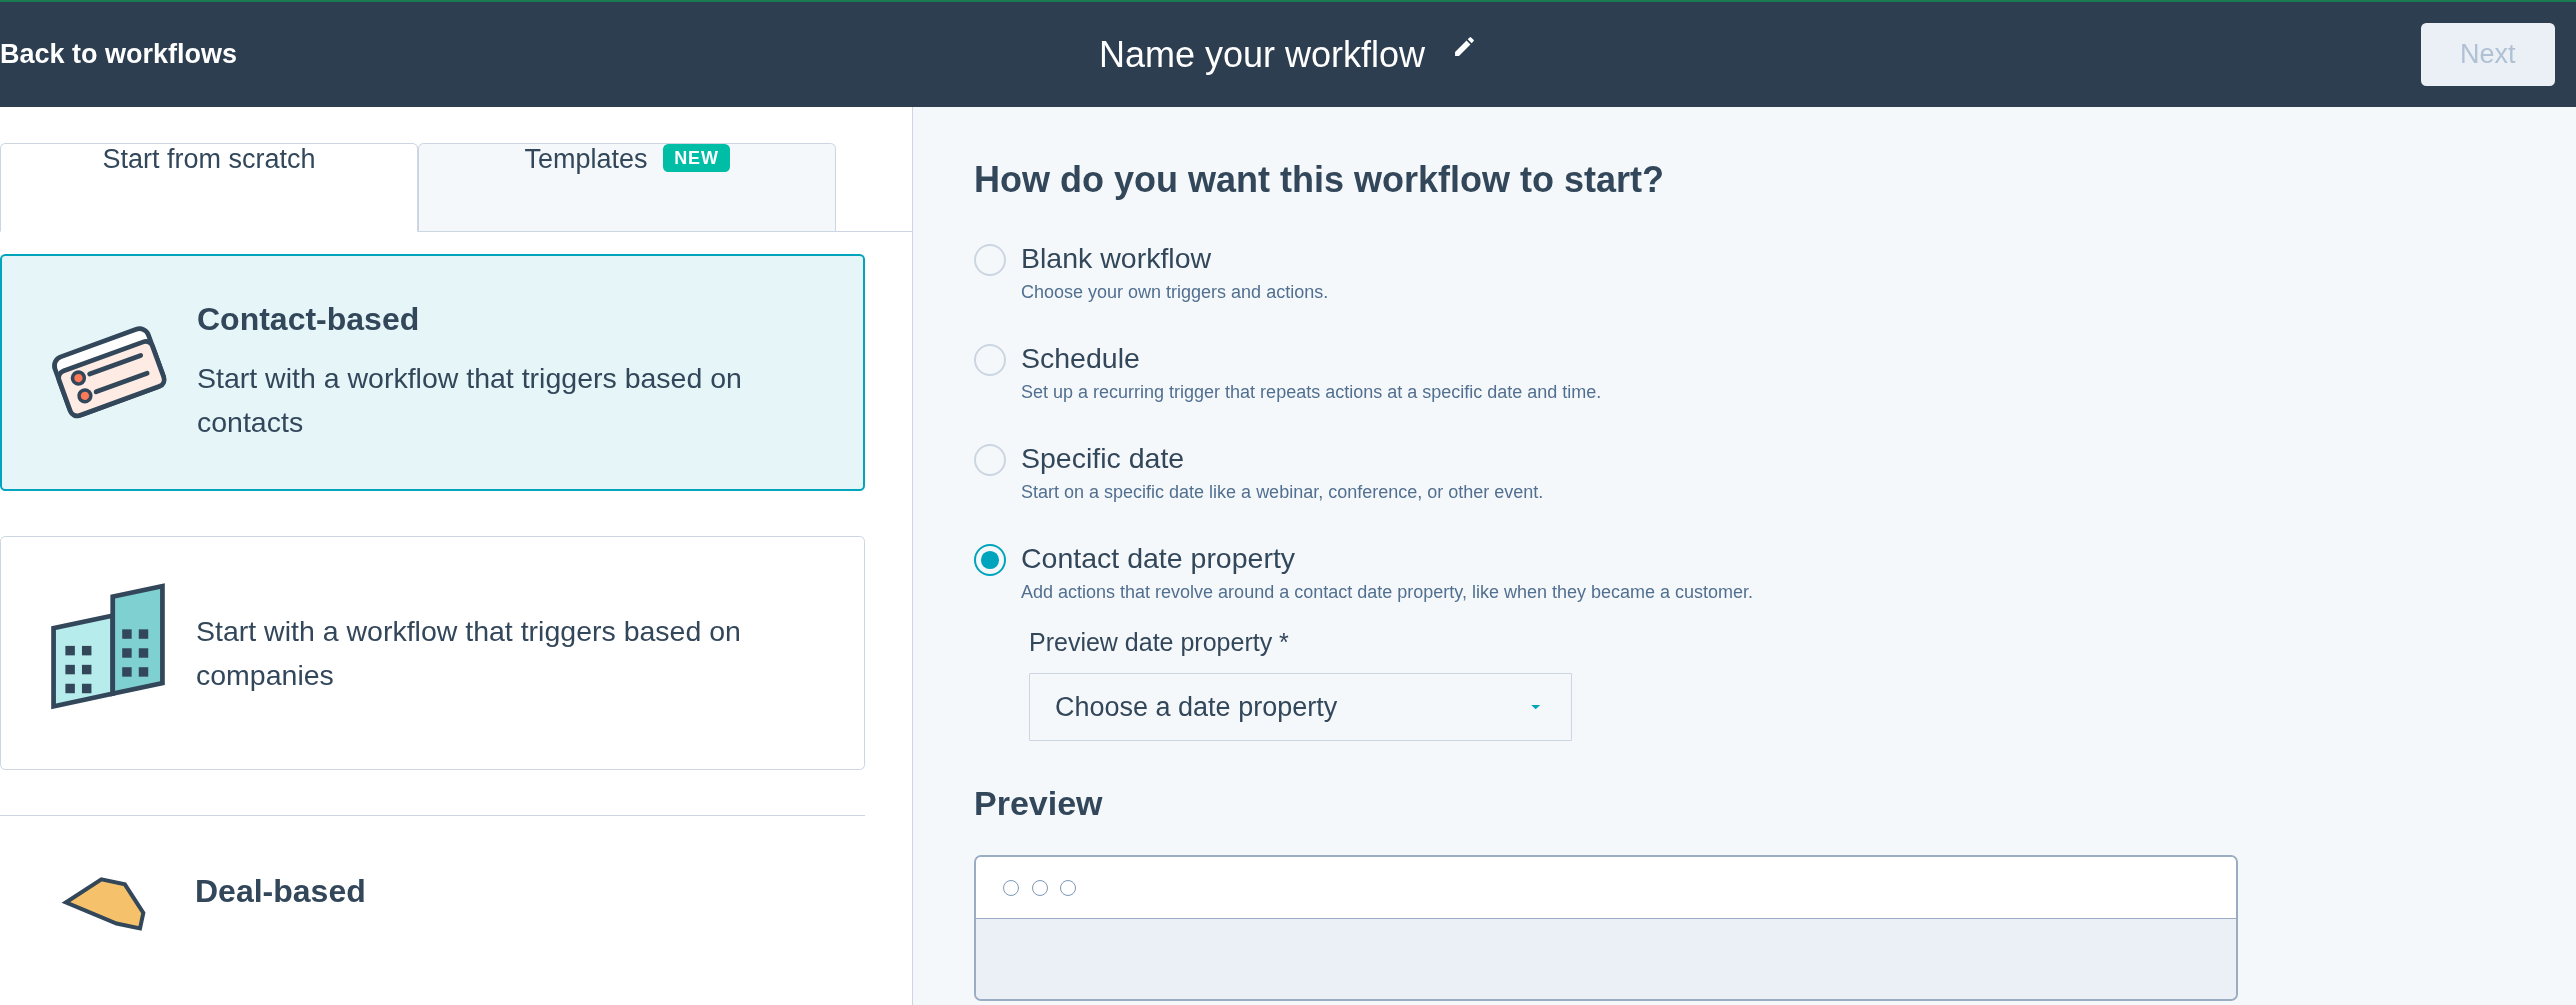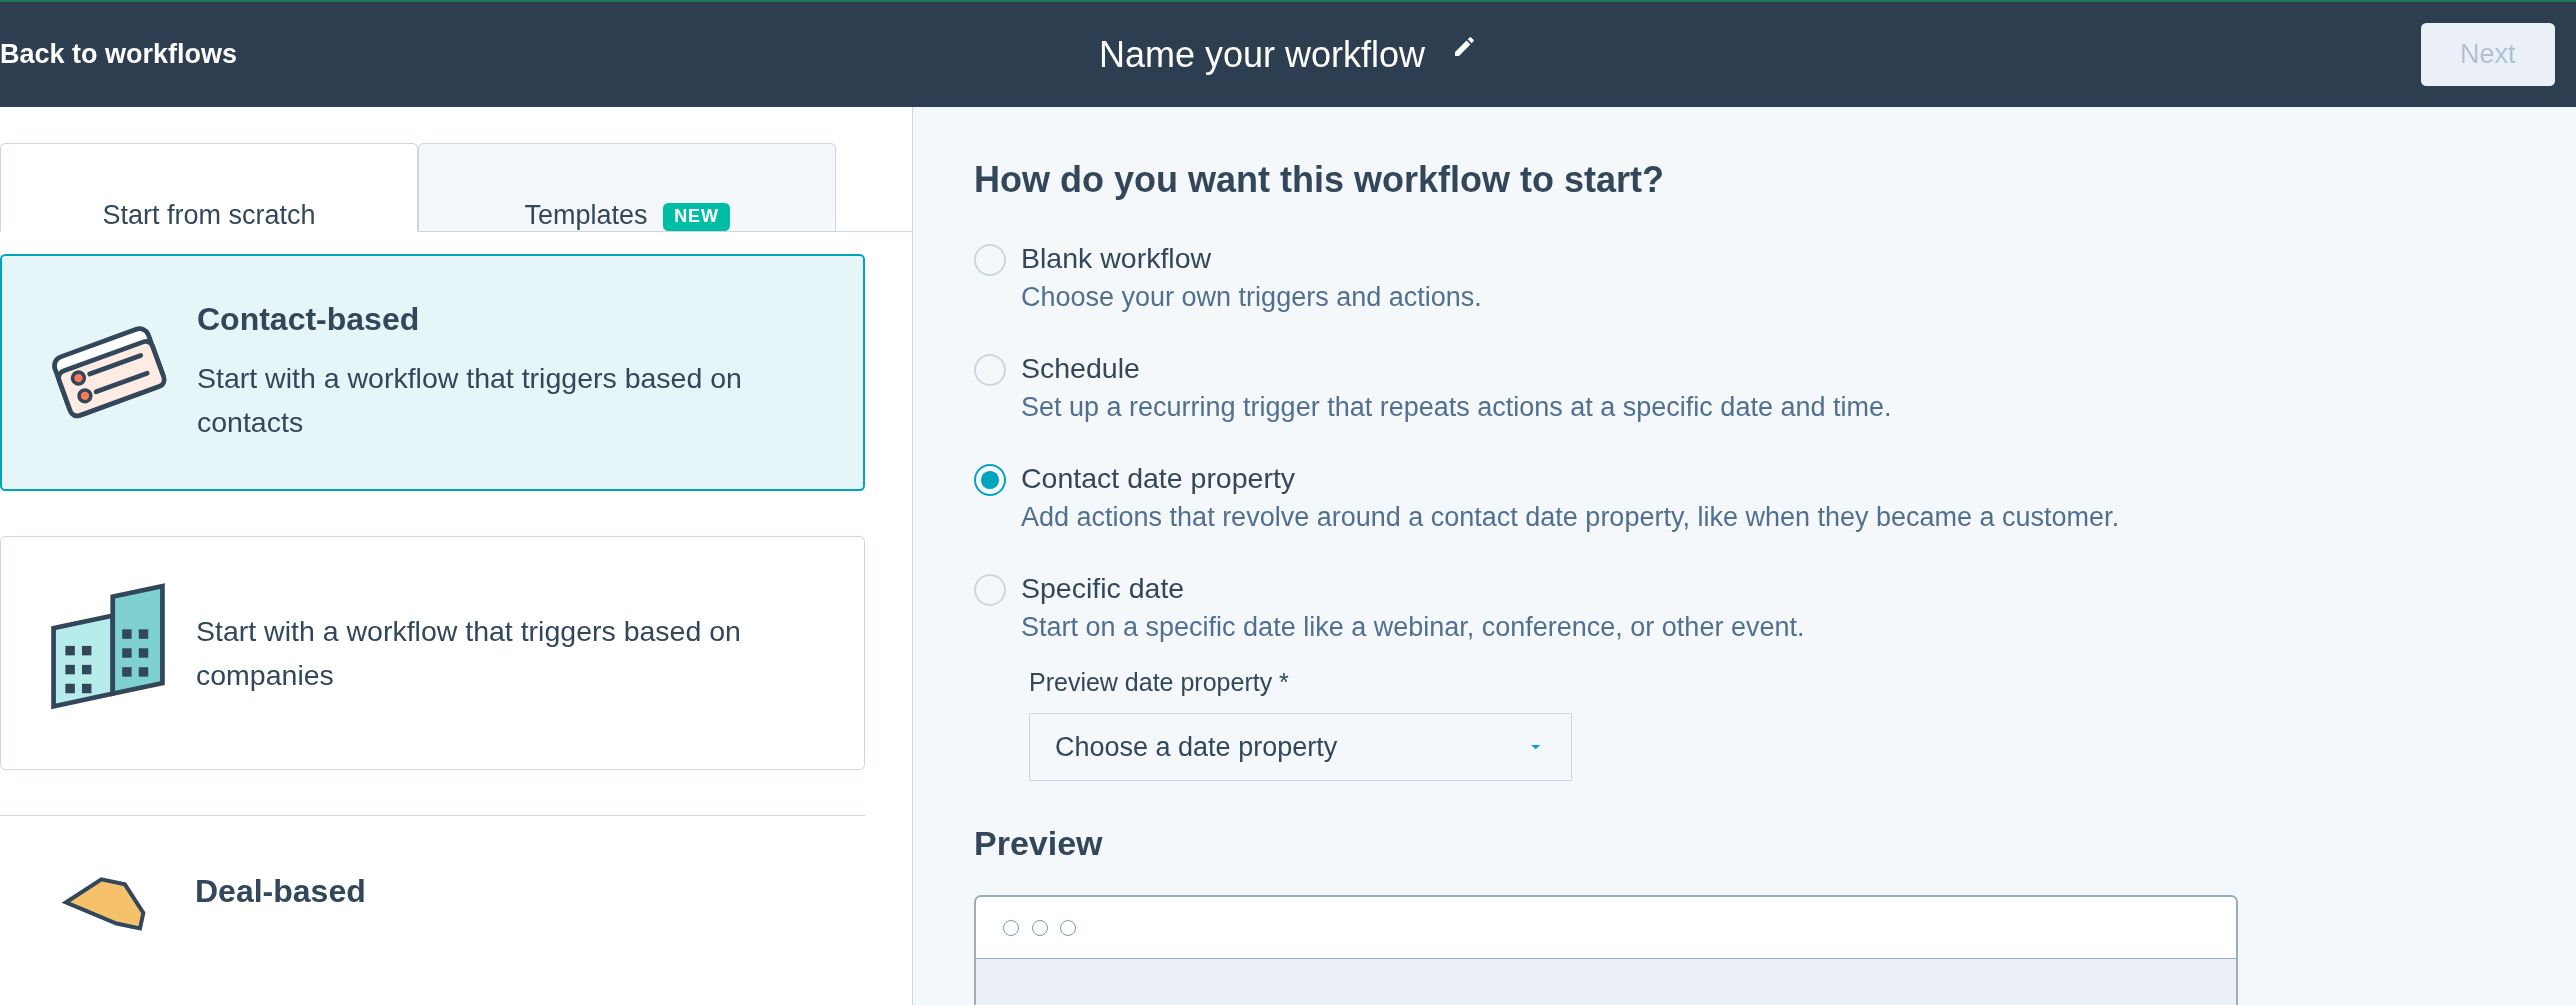--- a/index.html
+++ b/index.html
@@ -69,21 +69,21 @@
   .tabs {
     display: flex;
     margin-top: 36px;
     border-bottom: 0.9px solid #cbd6e2;
     position: relative;
   }
   .tab {
     width: 418px;
     height: 89px;
     display: flex;
-    align-items: flex-end;
+    align-items: flex-start;
     justify-content: center;
     gap: 16px;
     font-size: 27px;
     color: #33475b;
     cursor: pointer;
     border: 0.9px solid transparent;
   }
   .tab.active {
     border: 0.9px solid #cbd6e2;
     border-bottom-color: #fff;
@@ -136,21 +136,21 @@
   .radio-row { display: flex; gap: 15px; margin-bottom: 39px; align-items:flex-start;}
   .radio-outer {
     width: 32px; height: 32px; border: 2.7px solid #cbd6e2; border-radius: 50%;
     flex: 0 0 32px; margin-top: 1.8px; cursor: pointer; position: relative;
   }
   .radio-outer.checked { border-color: #00a4bd; }
   .radio-outer.checked::after {
     content: ""; position: absolute; inset: 5.3px; background: #00a4bd; border-radius: 50%;
   }
   .radio-texts .opt-title { font-size: 28.5px; color: #33475b; font-weight: 400; margin-bottom: 7.1px;}
-  .radio-texts .opt-desc { font-size: 27px; color: #516f90; font-weight: 300;}
+  .radio-texts .opt-desc { font-size: 18px; color: #516f90; font-weight: 300;}
 
   .field-block { margin-left: 55px; margin-top: -14.2px; margin-bottom: 43px;}
   .field-label { font-size: 25px; color: #33475b; margin-bottom: 16px; display:block;}
   .select {
     width: 543px; height: 68px; border: 1.8px solid #cbd6e2; border-radius: 1px;
     background: #f5f8fa; display:flex; align-items:center; justify-content:space-between;
     padding: 0 25px; font-size: 27px; color:#33475b; cursor:pointer;
   }
   .select .caret { color:#00a4bd; }
 
@@ -260,32 +260,32 @@
 
     <div class="radio-row">
       <div class="radio-outer"></div>
       <div class="radio-texts">
         <div class="opt-title">Schedule</div>
         <div class="opt-desc">Set up a recurring trigger that repeats actions at a specific date and time.</div>
       </div>
     </div>
 
     <div class="radio-row">
+      <div class="radio-outer"></div>
+      <div class="radio-texts">
+        <div class="opt-title">Specific date</div>
+        <div class="opt-desc">Start on a specific date like a webinar, conference, or other event.</div>
+      </div>
+    </div>
+
+    <div class="radio-row">
       <div class="radio-outer checked"></div>
       <div class="radio-texts">
         <div class="opt-title">Contact date property</div>
         <div class="opt-desc">Add actions that revolve around a contact date property, like when they became a customer.</div>
-      </div>
-    </div>
-
-    <div class="radio-row">
-      <div class="radio-outer"></div>
-      <div class="radio-texts">
-        <div class="opt-title">Specific date</div>
-        <div class="opt-desc">Start on a specific date like a webinar, conference, or other event.</div>
       </div>
     </div>
 
     <div class="field-block">
       <label class="field-label">Preview date property *</label>
       <div class="select">
         <span>Choose a date property</span>
         <svg class="caret" width="21.4" height="21.4" viewBox="0 0 24 24" fill="currentColor">
             <path d="M7 10l5 5 5-5z"></path>
           </svg>

